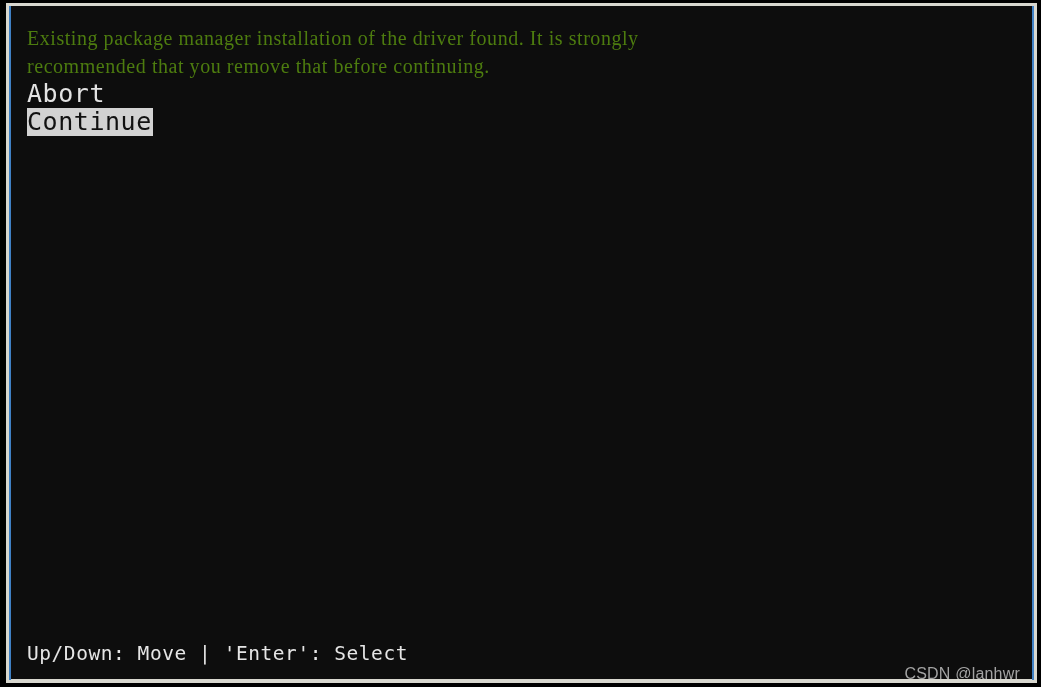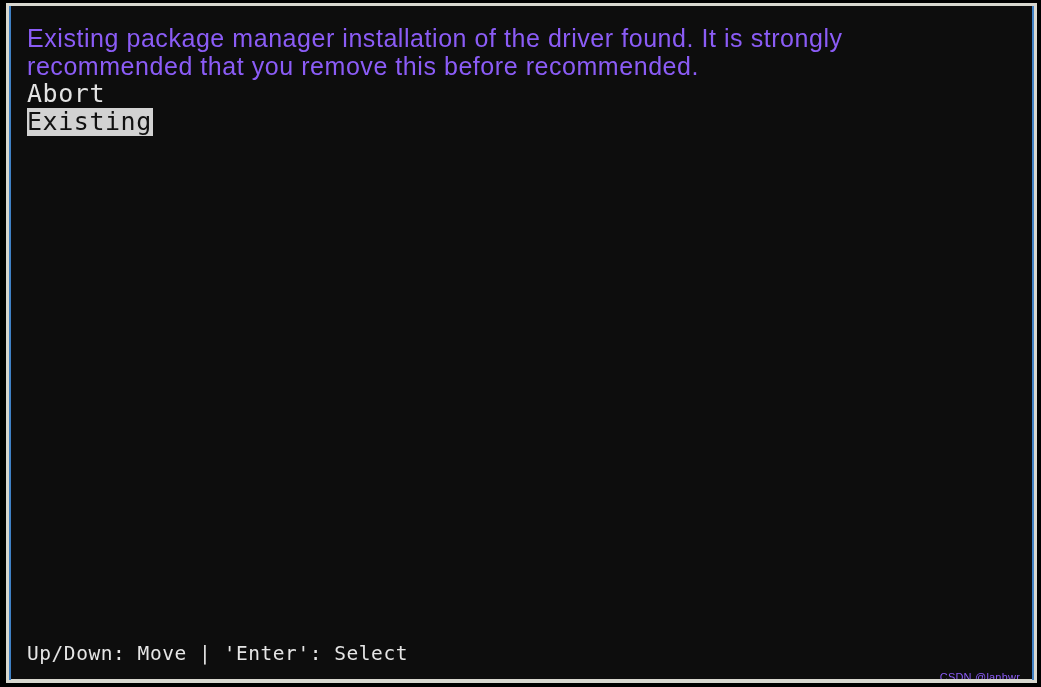--- a/index.html
+++ b/index.html
@@ -88,25 +88,25 @@
   }
 
   .text-layer {
     position: absolute;
     left: 16px;
     top: 18px;
     width: 990px;
   }
 
   .tline {
-    font-family: Liberation Sans, sans-serif;
-    font-size: 25px;
+    font-family: Liberation Serif, serif;
+    font-size: 20px;
     line-height: 28px;
     letter-spacing: 0.55px;
-    color: #8b5cf6;
+    color: #4d7c0f;
     white-space: pre;
     height: 28px;
   }
 
   .menu-item {
     font-family: "DejaVu Sans Mono", monospace;
     font-size: 25px;
     line-height: 28px;
     letter-spacing: 0.55px;
     color: #e2e2e2;
@@ -132,46 +132,46 @@
     letter-spacing: 0.55px;
     color: #e5e5e5;
     white-space: pre;
   }
 
   .watermark {
     position: absolute;
     right: 12px;
     bottom: -4px;
     font-family: "Liberation Sans", sans-serif;
-    font-size: 11px;
-    color: #8b5cf6;
+    font-size: 16px;
+    color: #a3a3a3;
     letter-spacing: 0.2px;
     white-space: pre;
   }
 </style>
 </head>
 <body>
 
 <div class="window-frame">
 
   <div class="frame-line-top"></div>
   <div class="frame-line-bottom"></div>
   <div class="frame-line-left"></div>
   <div class="frame-line-right"></div>
   <div class="frame-edge-left"></div>
   <div class="frame-edge-right"></div>
 
   <div class="terminal">
 
     <div class="text-layer">
       <div class="tline">Existing package manager installation of the driver found. It is strongly</div>
-      <div class="tline">recommended that you remove this before recommended.</div>
+      <div class="tline">recommended that you remove that before continuing.</div>
 
       <div class="menu-item">Abort</div>
-      <div class="menu-item selected">Existing</div>
+      <div class="menu-item selected">Continue</div>
     </div>
 
     <div class="statusbar">Up/Down: Move | 'Enter': Select</div>
 
     <div class="watermark">CSDN @lanhwr</div>
   </div>
 
 </div>
 
 </body></html>

